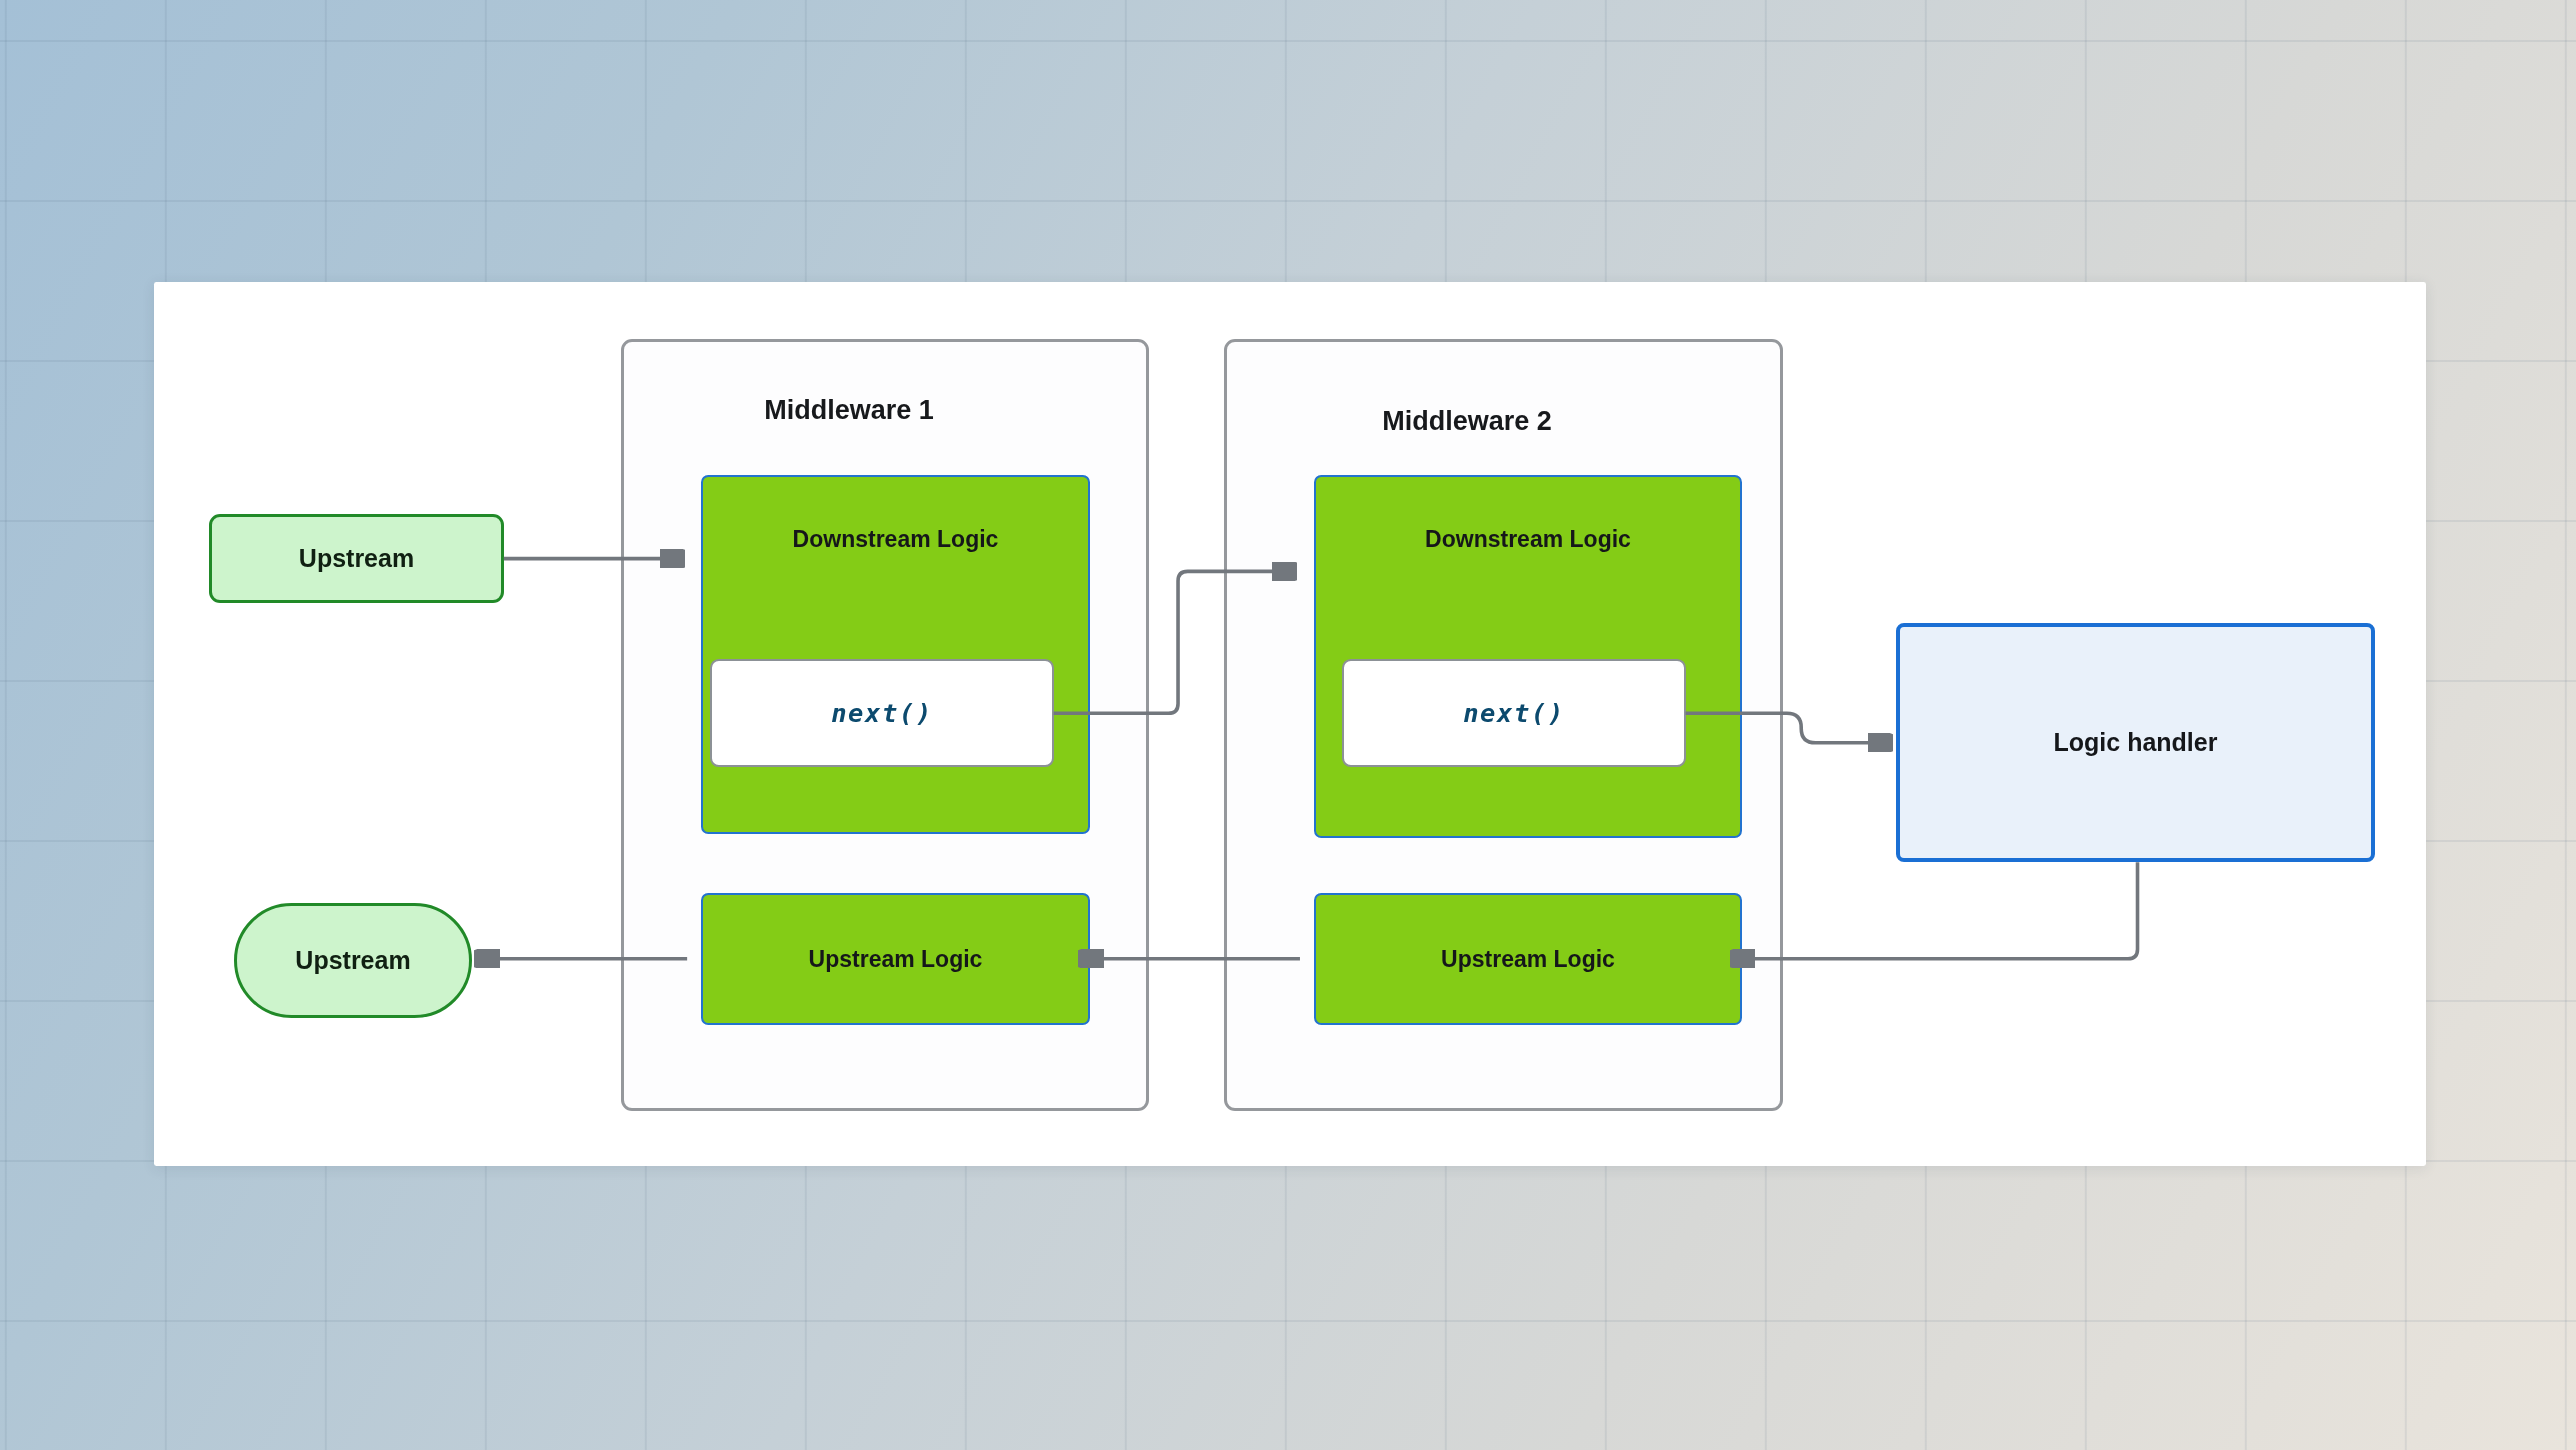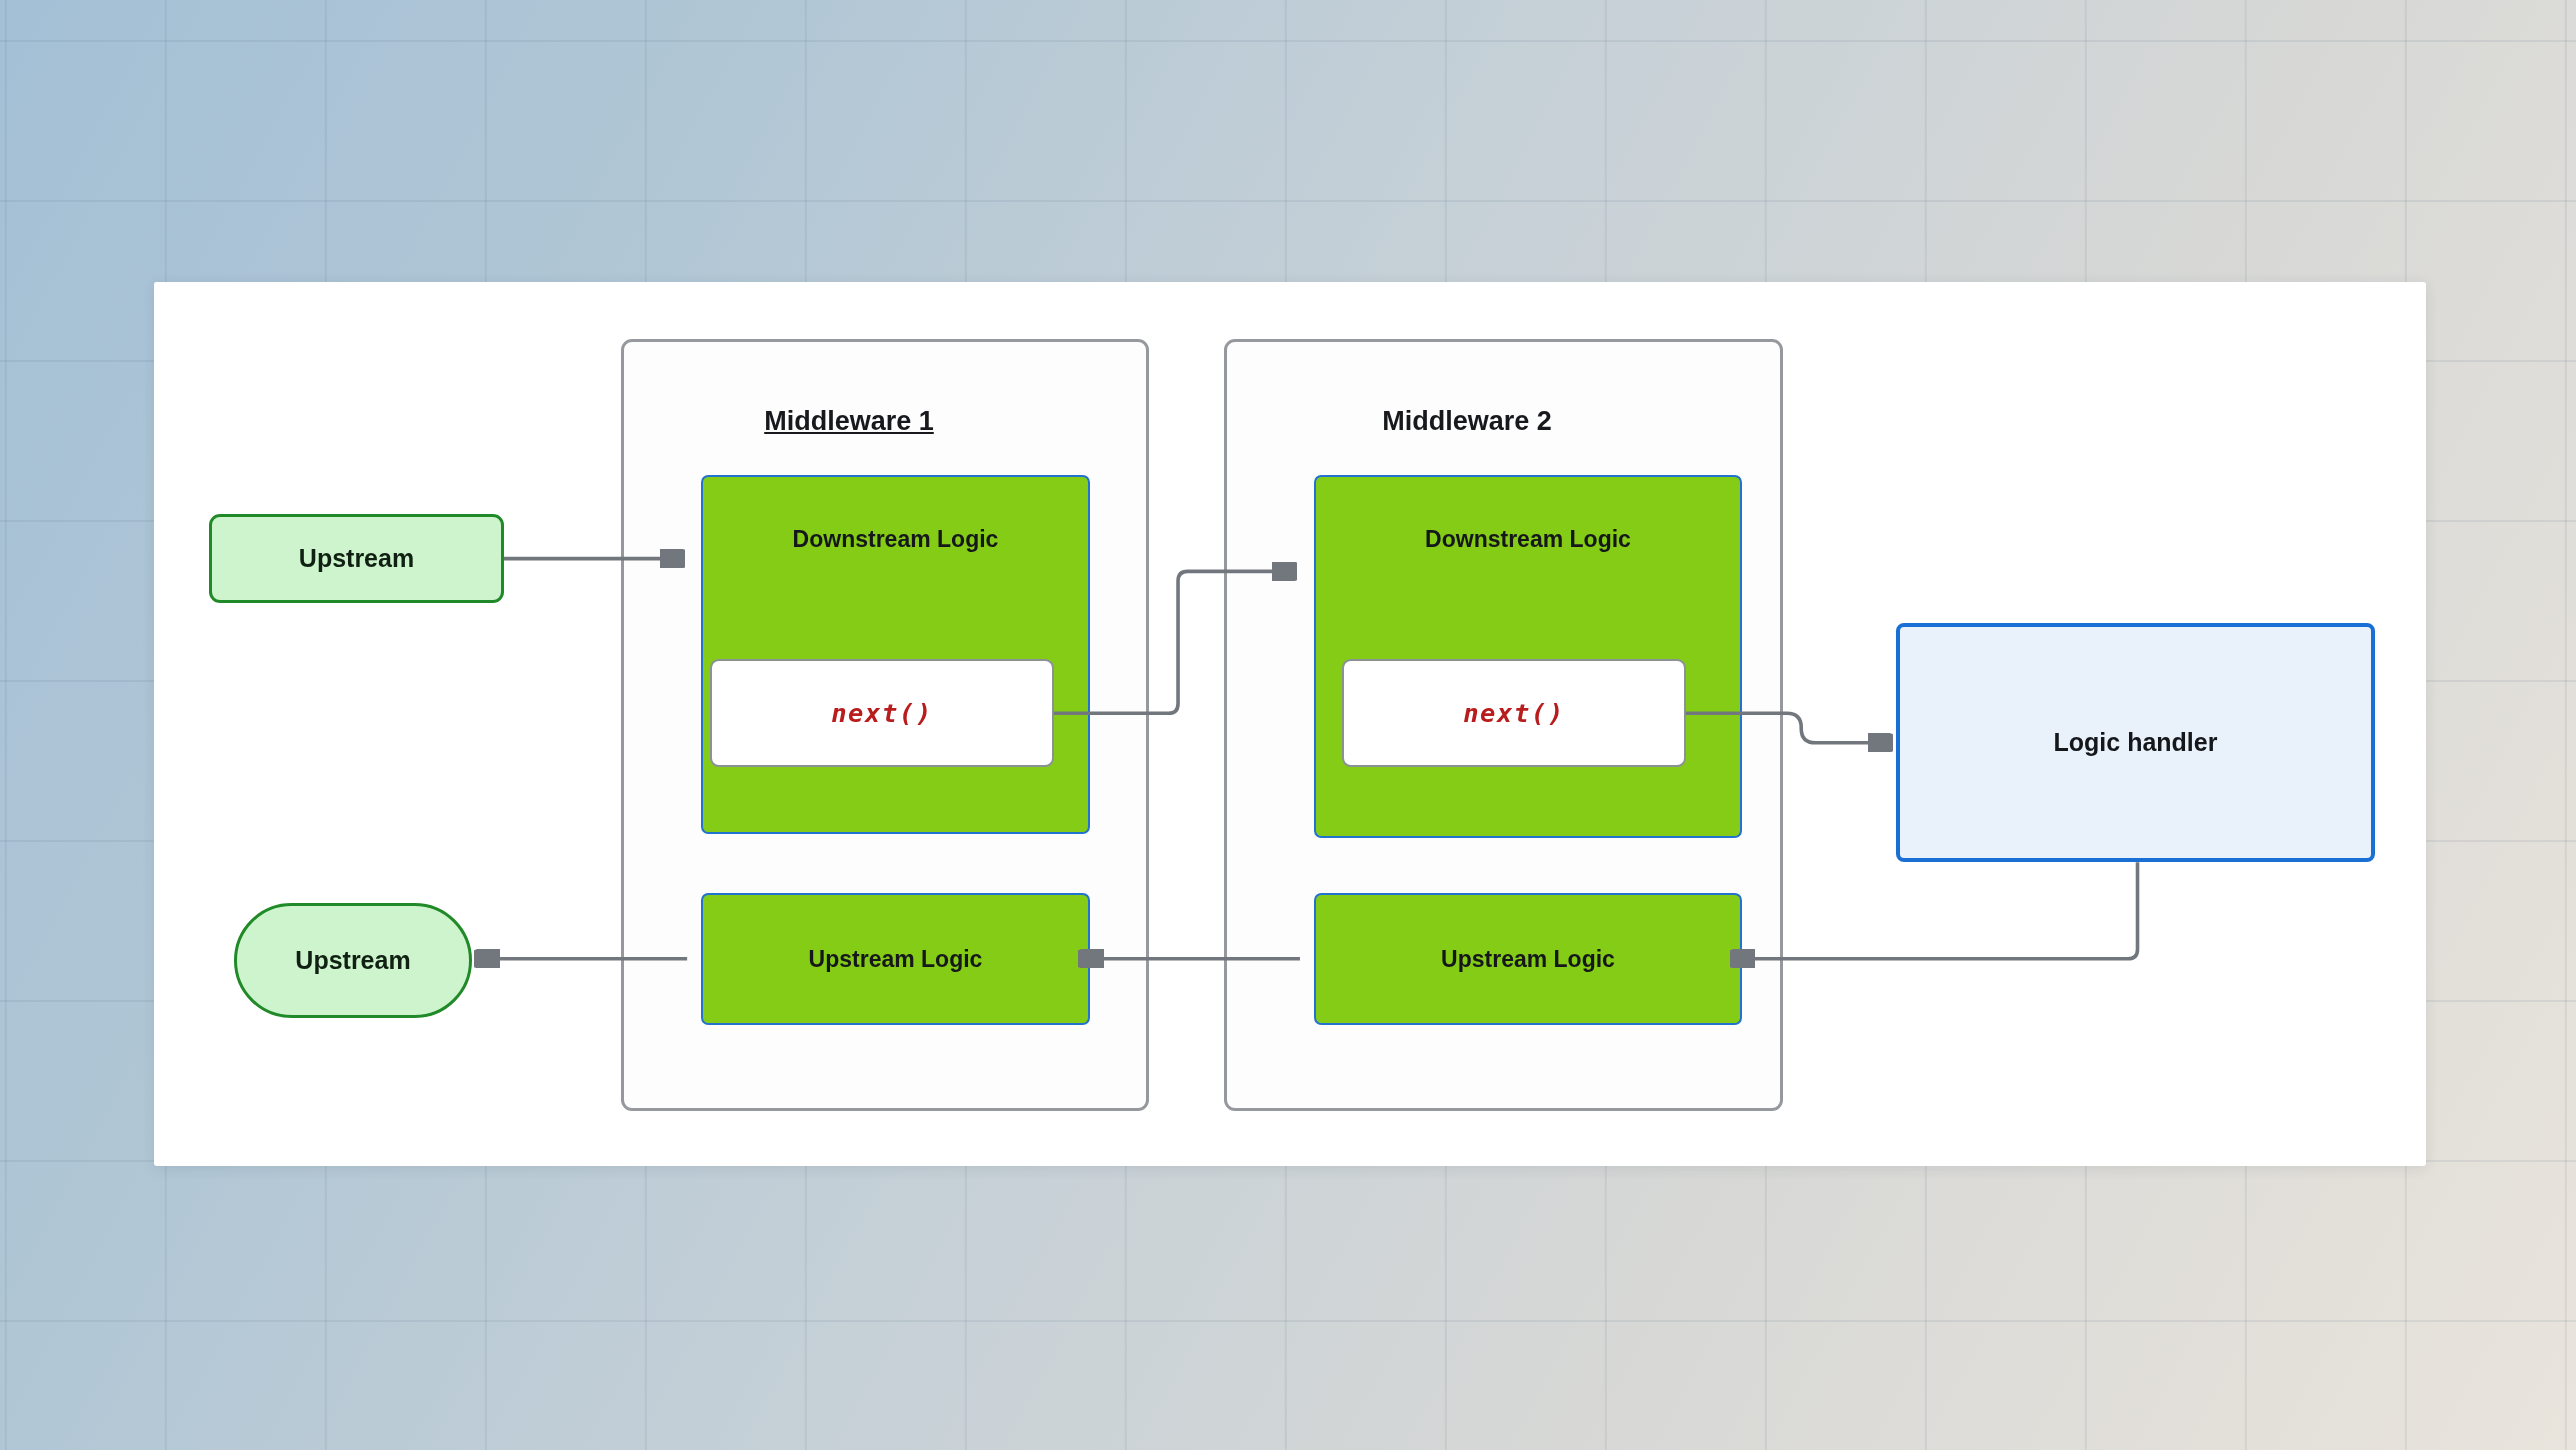--- a/index.html
+++ b/index.html
@@ -50,21 +50,21 @@
   .mw2 { left: 1070px; top: 57px; width: 559px; height: 772px; }
 
   .mw-title {
     position: absolute;
     text-align: center;
     font-weight: bold;
     font-size: 27px;
     line-height: 32px;
     color: #17191c;
   }
-  .mw1-title { left: 467px;  top: 123px; width: 456px; text-decoration: underline; }
+  .mw1-title { left: 467px;  top: 112px; width: 456px; }
   .mw2-title { left: 1070px; top: 123px; width: 486px; }
 
   
   .panel {
     position: absolute;
     border: 2.8px solid #2273cf;
     background: #84cc16;
     border-radius: 7.2px;
     margin-left: 14px;
   }
@@ -96,21 +96,21 @@
     justify-content: center;
   }
   .next1 { left: 556px;  top: 377px; width: 344px; height: 108px; }
   .next2 { left: 1188px; top: 377px; width: 344px; height: 108px; }
   .next-label {
     font-family: "DejaVu Sans Mono", monospace;
     font-style: italic;
     font-weight: bold;
     font-size: 25.5px;
     letter-spacing: 1.6px;
-    color: #b91c1c;
+    color: #0c4a6e;
   }
 
   
   .route-handler {
     position: absolute;
     left: 1742px; top: 341px;
     width: 479px; height: 239px;
     border: 4px solid #1a6fd4;
     background: #e9f1fa;
     border-radius: 8px;

